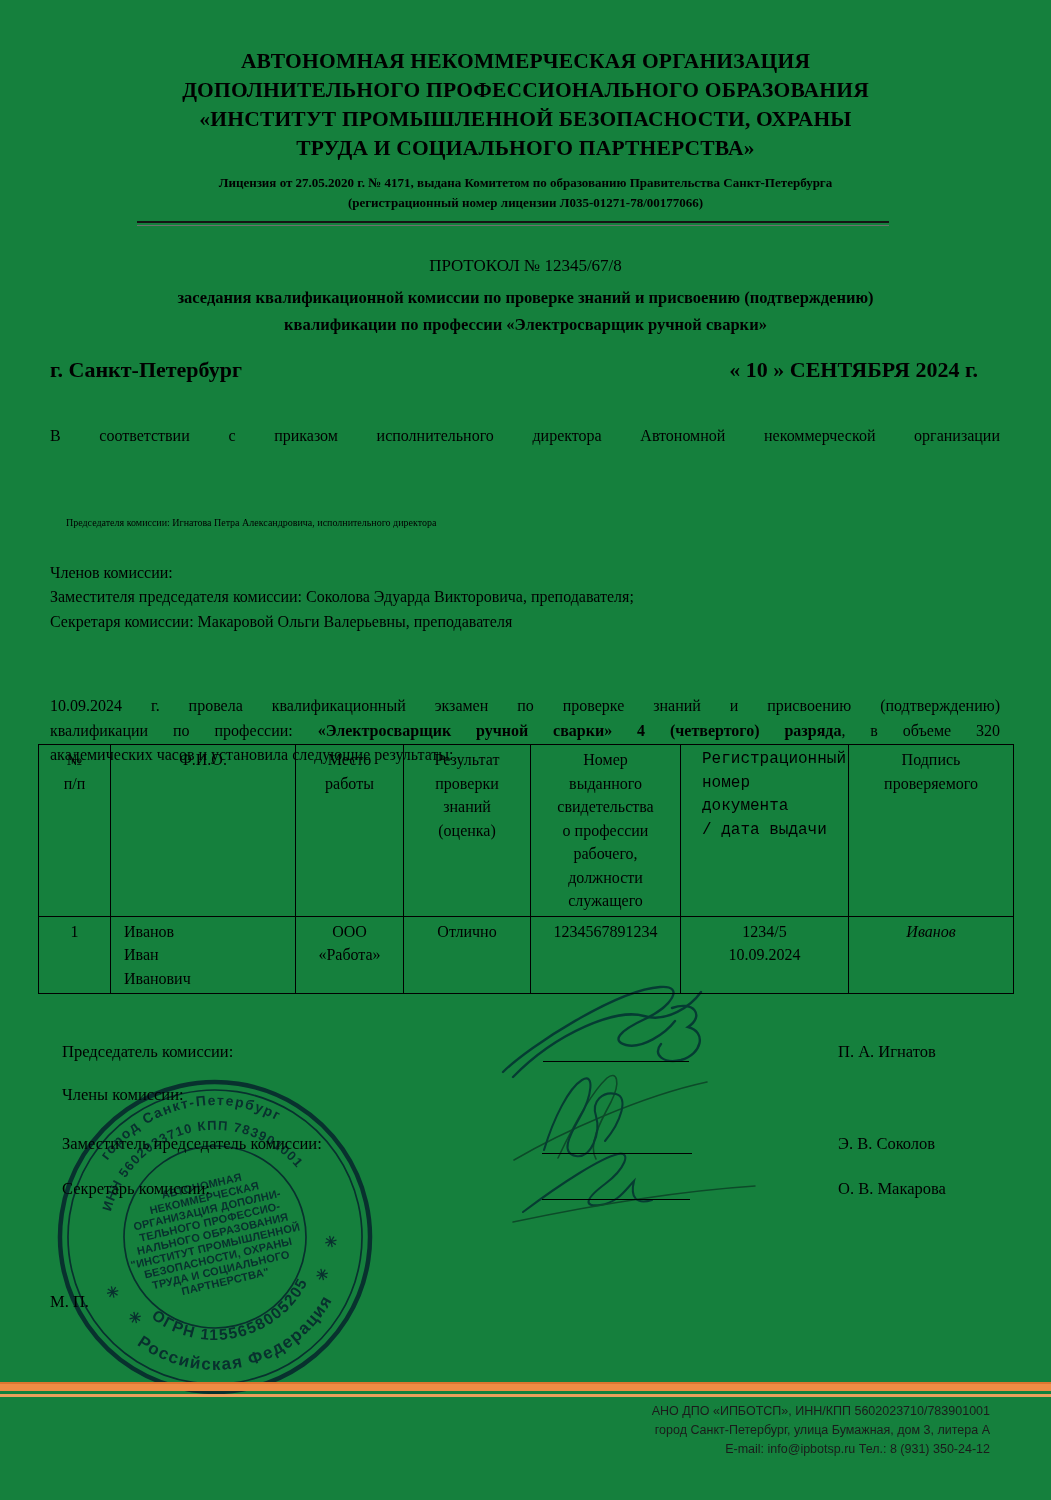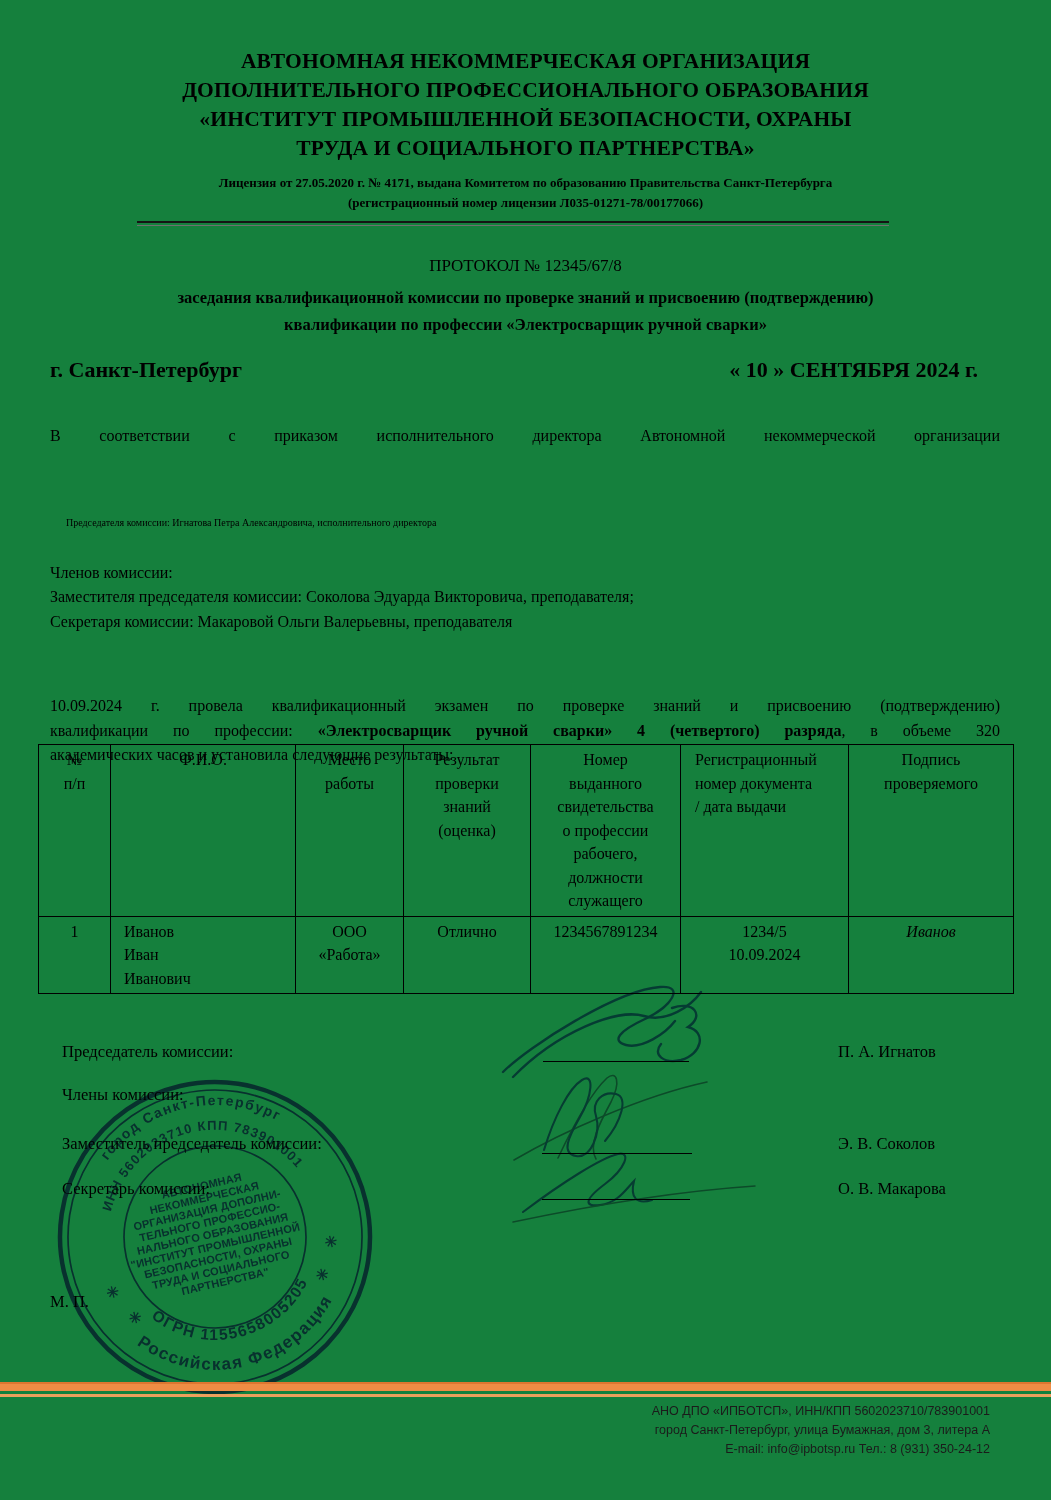--- a/index.html
+++ b/index.html
@@ -30,21 +30,21 @@
   .members-block{top:561px;left:50px;width:950px;font-size:16px;line-height:24.3px;}
   .p2{top:650px;margin-top:44px;}
   .b{font-weight:bold;}
 
   
   table.results{position:absolute;top:744px;left:38px;width:975px;border-collapse:collapse;
                 font-size:16px;table-layout:fixed;}
   .results th,.results td{border:1px solid #000;vertical-align:top;text-align:center;
                 padding:3px 5px;font-weight:normal;line-height:23.5px;white-space:pre-line;
                 overflow:hidden;}
-  .results th.left{text-align:left;padding-left:14px;}
+  .results th.left{text-align:left;padding-left:21px;font-family:Liberation Mono, monospace;}
   .results td.fio{text-align:left;padding-left:13px;}
   .results td.sig{font-style:italic;}
 
   
   .sig-label{left:62px;font-size:16.5px;}
   .sig-name{left:838px;font-size:16.5px;}
   .sline{height:0;border-top:1.6px solid #000;}
   .sigsvg{mix-blend-mode:multiply;}
 
   

